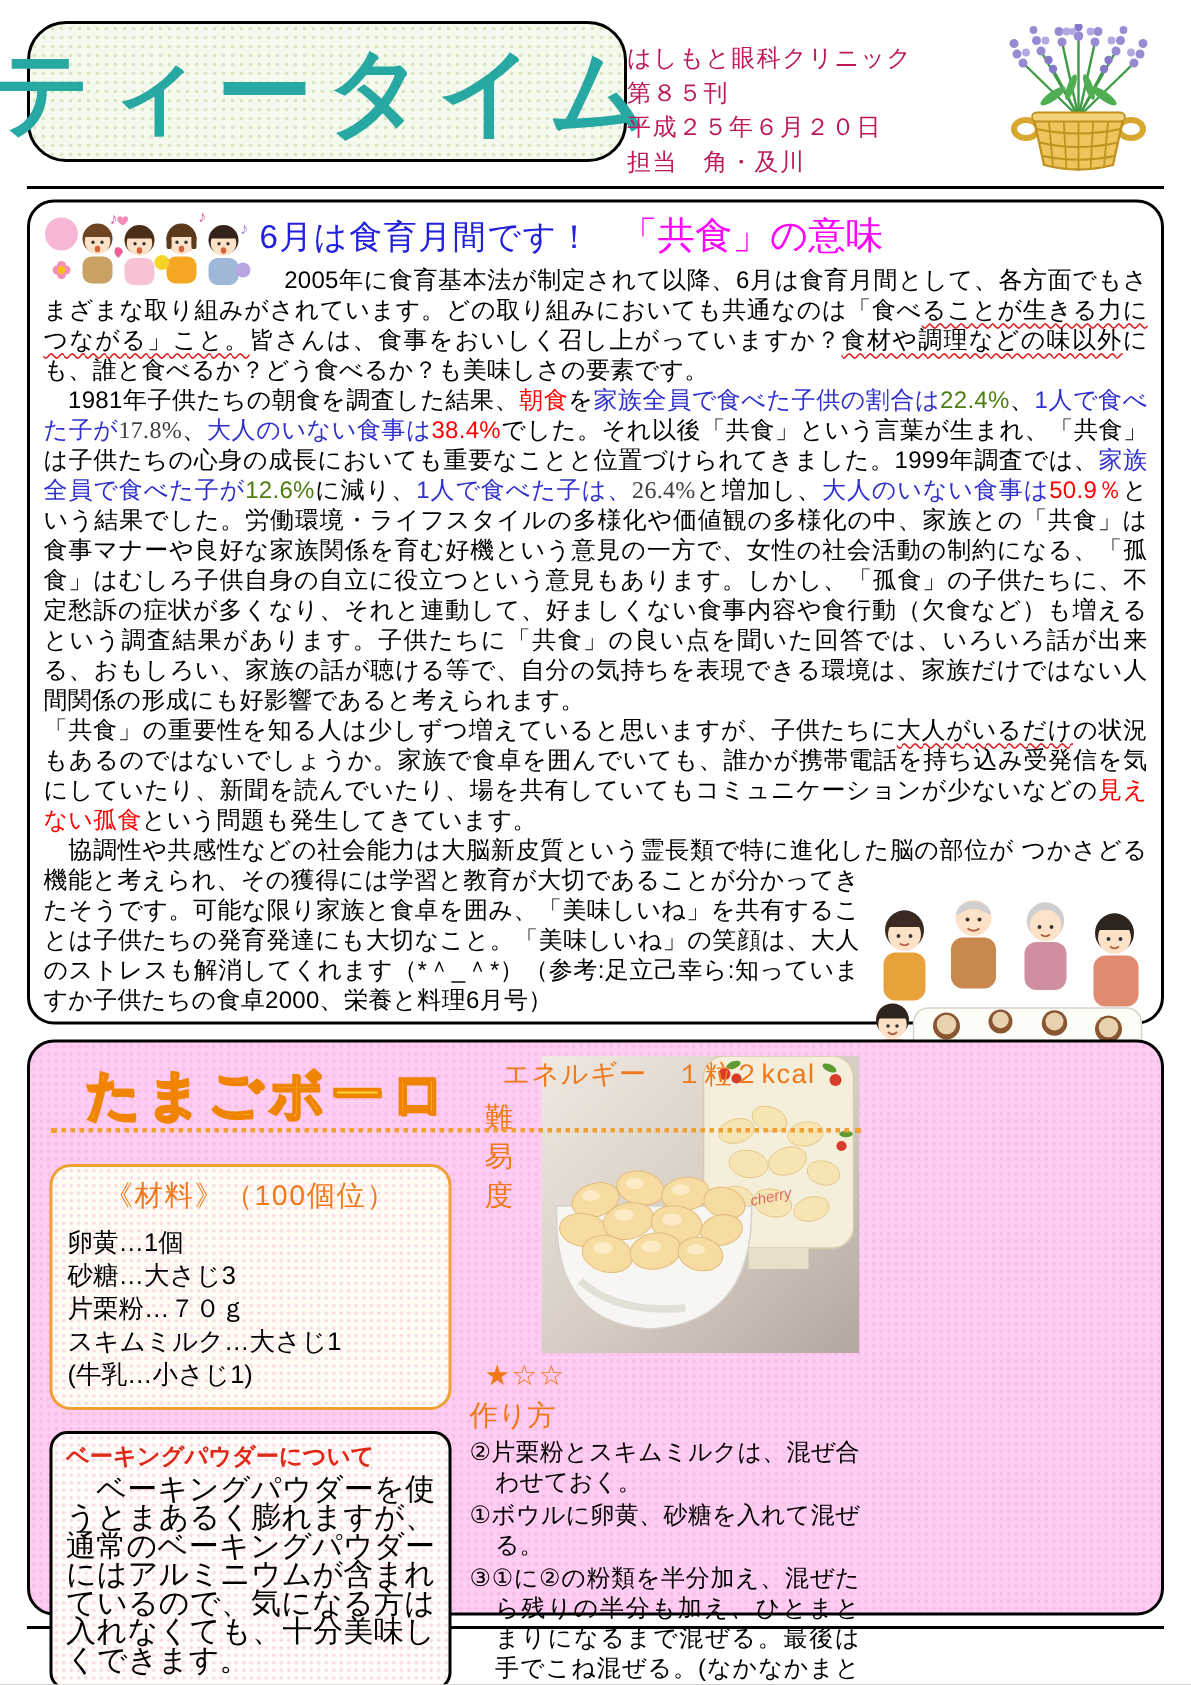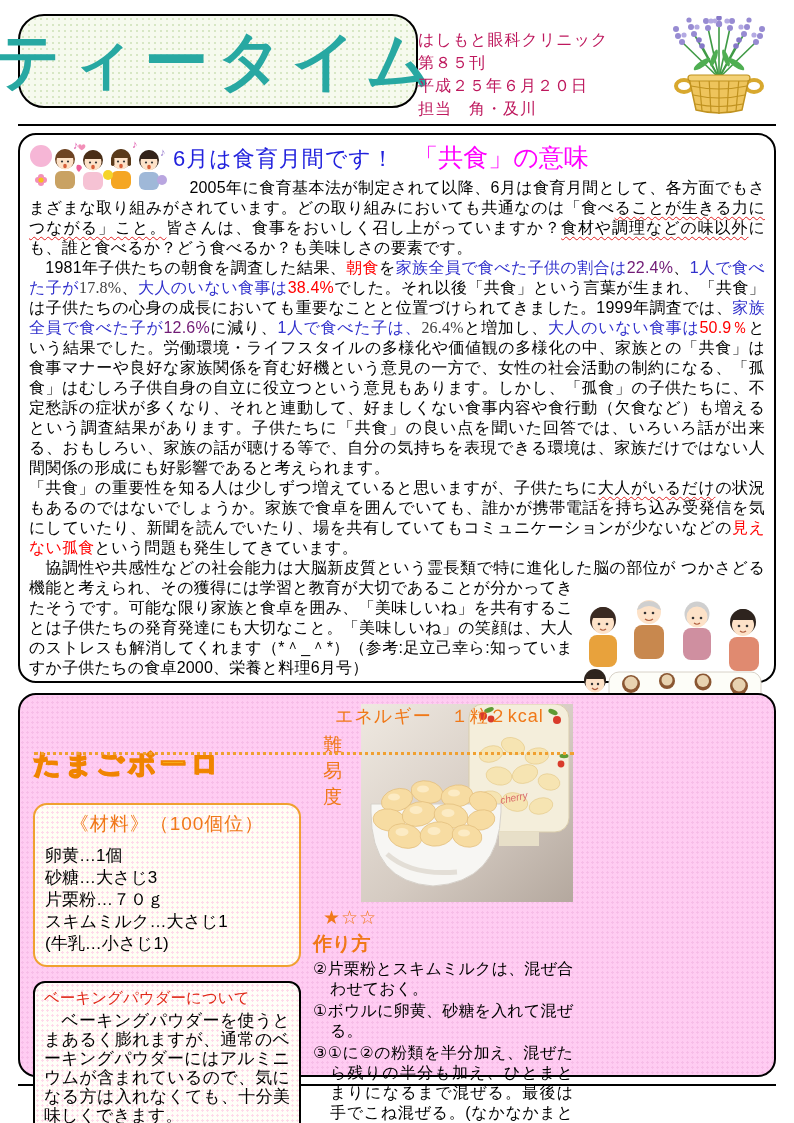--- a/index.html
+++ b/index.html
@@ -26,65 +26,65 @@
     margin-top:7px; border:2px solid #000; border-radius:18px;
     padding:5px 9px 3px 9px; background:#fff;
   }
   .children-float { float:left; width:140px; height:52px; margin-right:4px; }
   .article-title-line { white-space:nowrap; line-height:34px; }
   .article-title { color:#2121dd; font-size:22px; letter-spacing:1px; }
   .article-subtitle { color:#ff00ff; font-size:25px; margin-left:14px; }
   .article-body p { font-size:16px; line-height:20px; text-align:justify; color:#000; letter-spacing:0.2px; }
   .seg-red { color:#ff0000; }
   .seg-blue { color:#3030cc; }
-  .seg-green { color:#701a75; }
+  .seg-green { color:#4d7c0f; }
   .seg-magenta { color:#404040;font-family:Liberation Serif, serif; }
   .seg-bold { font-weight:normal; }
   .seg-wavy { text-decoration-line:underline; text-decoration-style:wavy; text-decoration-color:#e02020; text-decoration-thickness:1px; text-underline-offset:3px; }
   .family-float { float:right; width:186px; height:152px; margin:2px 0 2px 6px; }
 
   
   .recipe-box {
     margin-top:10px; border:2px solid #000; border-radius:18px;
     background-color:#ffccf2;
     background-image:radial-gradient(#f7bce8 1.2px, transparent 1.4px);
     background-size:5px 5px;
     padding:9px 11px 8px 13px; position:relative; height:384px;
   }
   .recipe-dotted-line { position:absolute; top:57px; left:14px; width:540px; border-top:3px dotted #f0a030; }
   .recipe-cols { display:flex; gap:12px; }
   .recipe-left { width:268px; flex:none; }
   .recipe-title {
-    text-align:left; font-size:27px; font-weight:bold; letter-spacing:4px;
+    text-align:right; font-size:36px; font-weight:bold; letter-spacing:4px;
     color:#ffd633; -webkit-text-stroke:1.4px #f08400;
-    text-shadow:1px 1px 0 #f08400; padding-top:2px; white-space:nowrap;margin-top:40px;
+    text-shadow:1px 1px 0 #f08400; padding-top:2px; white-space:nowrap;
   }
   .materials-box {
     margin-top:21px; border:2px solid #f0a030; border-radius:14px;
     background-color:#fffef4;
     background-image:radial-gradient(#ffd9ea 1px, transparent 1.2px);
     background-size:5px 5px;
     padding:6px 10px 10px 10px;
   }
   .materials-title { color:#f07818; font-size:19px; text-align:center; letter-spacing:1px; margin-bottom:8px; }
   .ingredient { font-size:17px; line-height:22px; color:#000; }
   .bp-box {
     margin-top:14px; border:2px solid #000; border-radius:12px;
     background-color:#fffef8;
     background-image:radial-gradient(#ffd9ea 1px, transparent 1.2px);
     background-size:5px 5px;
     padding:5px 9px 8px 9px;
   }
-  .bp-title { color:#e02818; font-size:15.5px; font-weight:normal; margin-bottom:2px; white-space:nowrap; }
-  .bp-body { font-size:17px; line-height:19px; text-align:justify; color:#000; }
+  .bp-title { color:#e02818; font-size:15.5px; font-weight:bold; margin-bottom:2px; white-space:nowrap; }
+  .bp-body { font-size:20px; line-height:19px; text-align:justify; color:#000; }
   .recipe-right { flex:1; min-width:0; }
   .photo-float { float:right; width:212px; height:198px; margin:0 0 4px 8px; border:0; }
   .energy-line { color:#f07818; font-size:18px; letter-spacing:1px; padding-left:22px; white-space:nowrap; }
   .difficulty-line { color:#f07818; font-size:19px; letter-spacing:1px; padding-left:10px; margin-top:4px; }
-  .howto-label { color:#f07818; font-size:19px; font-weight:bold; margin-top:2px; }
+  .howto-label { color:#f07818; font-size:19px; font-weight:normal; margin-top:2px; }
   .step { font-size:16px; line-height:20px; text-align:justify; color:#000; padding-left:17px; text-indent:-17px; margin-top:2px; }
 </style>
 </head>
 <body>
 
 <div class="page">
 
   <div class="header">
     <div class="title-box">
       <span class="newsletter-title">ティータイム</span>

